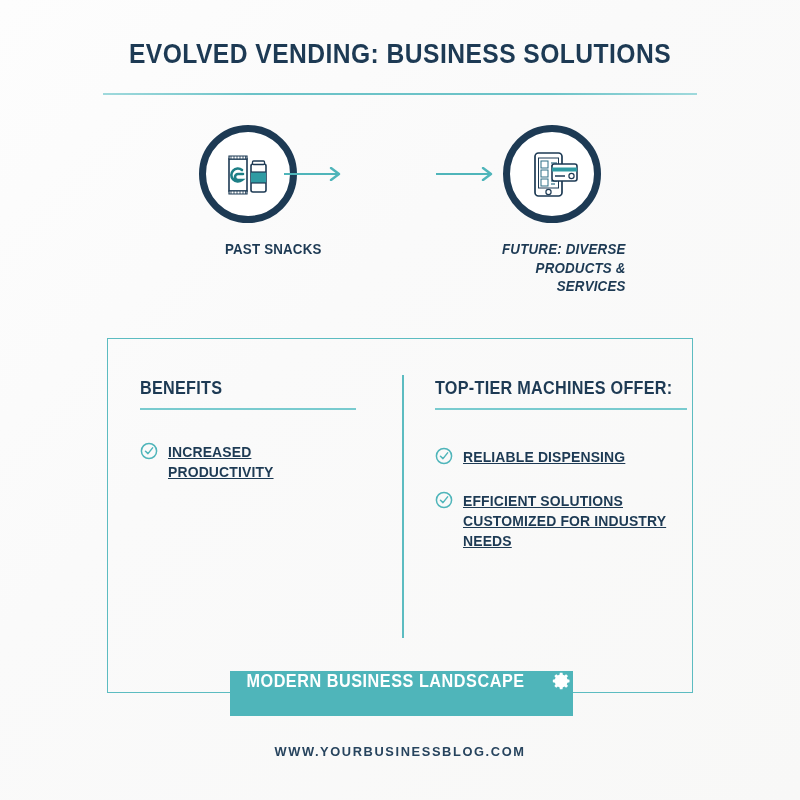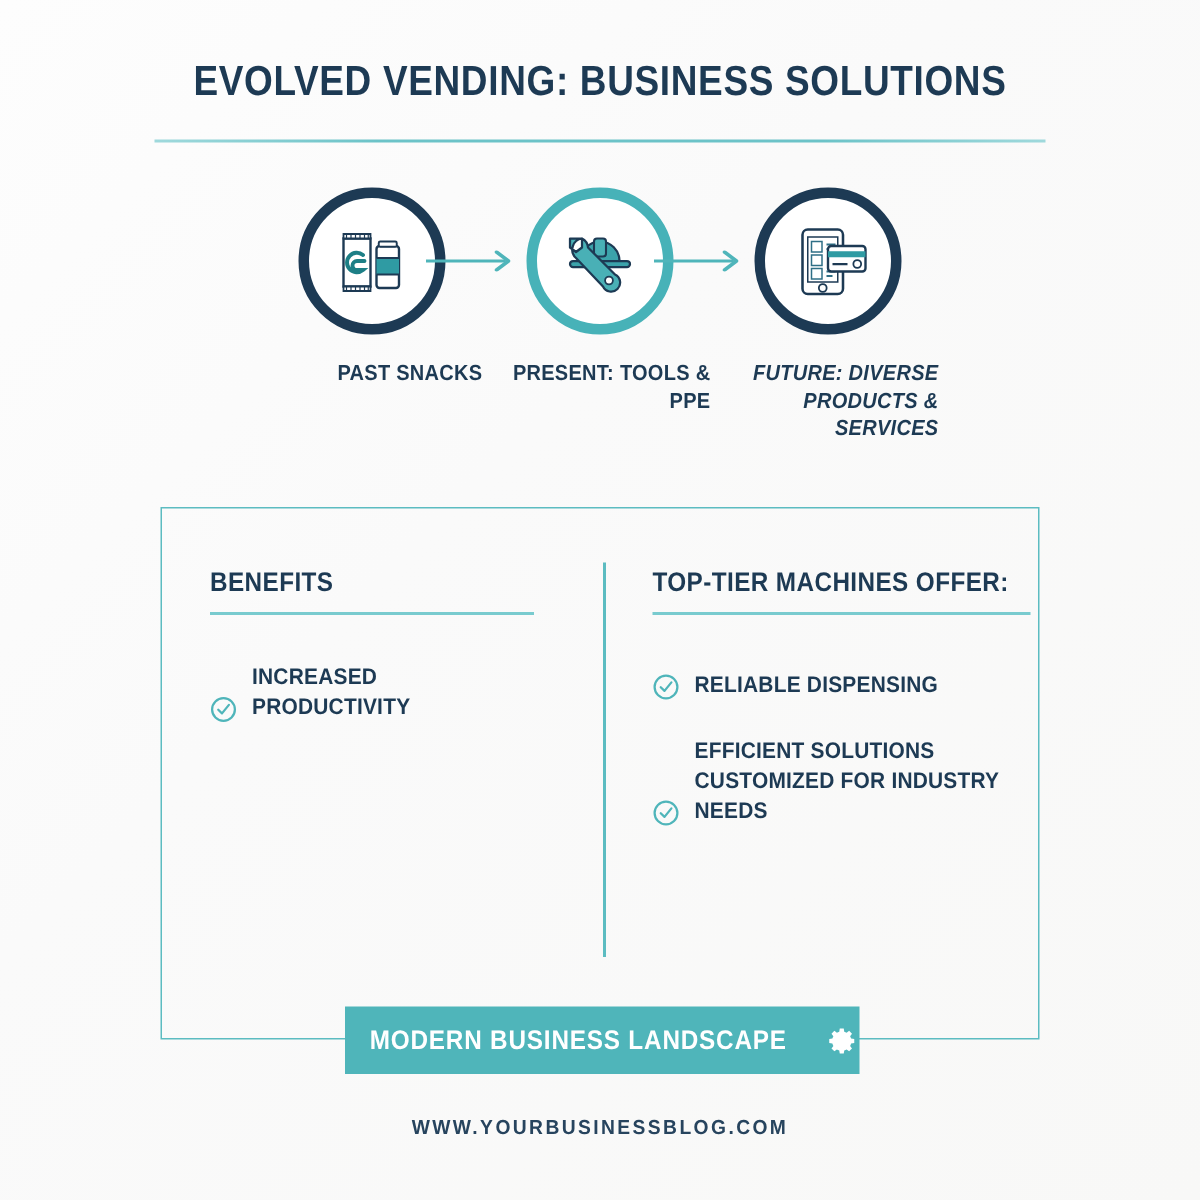--- a/index.html
+++ b/index.html
@@ -140,22 +140,23 @@
     background: #79cbcf;
   }
   .col.left  .col-rule { width: 216px; }
   .col.right .col-rule { width: 252px; }
 
   .bullets { margin-top: 32px; }
   .col.right .bullets { margin-top: 37px; }
 
   .bullet {
     display: flex;
-    align-items: flex-end;
+    align-items: flex-start;
     margin-bottom: 22px;
+    text-decoration: underline;
   }
   .col.right .bullet { margin-bottom: 24px; }
 
   .check {
     flex: 0 0 auto;
     width: 18px;
     height: 18px;
     margin-right: 10px;
   }
 
@@ -172,21 +173,20 @@
 
   
   .banner {
     position: absolute;
     left: 230px;
     top: 671px;
     width: 343px;
     height: 45px;
     background: #4fb5ba;
     display: flex;
-    align-items: center;
     justify-content: center;
     gap: 12px;
   }
 
   .banner-text {
     color: #ffffff;
     font-size: 18px;
     font-weight: 700;
     letter-spacing: 0.6px;
     transform: scaleX(0.9);
@@ -252,35 +252,20 @@
 SNACKS</div>
     </div>
 
     <div class="arrow a1">
       <svg width="62" height="14" viewBox="0 0 62 14">
         <line x1="0" y1="7" x2="53" y2="7" stroke="#4fb5ba" stroke-width="2"></line>
         <polyline points="47,1 55,7 47,13" fill="none" stroke="#4fb5ba" stroke-width="2.4" stroke-linecap="round" stroke-linejoin="round"></polyline>
       </svg>
     </div>
 
-    <div class="step s2">
-      <div class="circle teal">
-        <svg width="56" height="54" viewBox="0 0 56 54">
-
-          <path d="M28 14 a13 13 0 0 1 13 13 l-26 0 a13 13 0 0 1 13 -13 Z" fill="#3ba3ab" stroke="#1d3a54" stroke-width="1.5"></path>
-          <rect x="24" y="12" width="8" height="12" rx="2" fill="#49b0b6" stroke="#1d3a54" stroke-width="1.4"></rect>
-          <path d="M10 27 L46 27 a2 2 0 0 1 0 4 L10 31 a2 2 0 0 1 0 -4 Z" fill="#3ba3ab" stroke="#1d3a54" stroke-width="1.5"></path>
-
-          <path d="M16 12 a7.5 7.5 0 0 0 -4 13 L30 44 a6 6 0 1 0 8 -8 L20 18 a7.5 7.5 0 0 0 -4 -6 l0 6 l-4 3 l-4 -3 l0 -6 Z" fill="#49b0b6" stroke="#1d3a54" stroke-width="1.5" stroke-linejoin="round"></path>
-          <circle cx="34" cy="40" r="2.6" fill="#ffffff" stroke="#1d3a54" stroke-width="1.2"></circle>
-        </svg>
-      </div>
-      <div class="step-label">PRESENT:
-TOOLS &amp; PPE</div>
-    </div>
 
     <div class="arrow a2">
       <svg width="62" height="14" viewBox="0 0 62 14">
         <line x1="0" y1="7" x2="53" y2="7" stroke="#4fb5ba" stroke-width="2"></line>
         <polyline points="47,1 55,7 47,13" fill="none" stroke="#4fb5ba" stroke-width="2.4" stroke-linecap="round" stroke-linejoin="round"></polyline>
       </svg>
     </div>
 
     <div class="step s3">
       <div class="circle navy">

